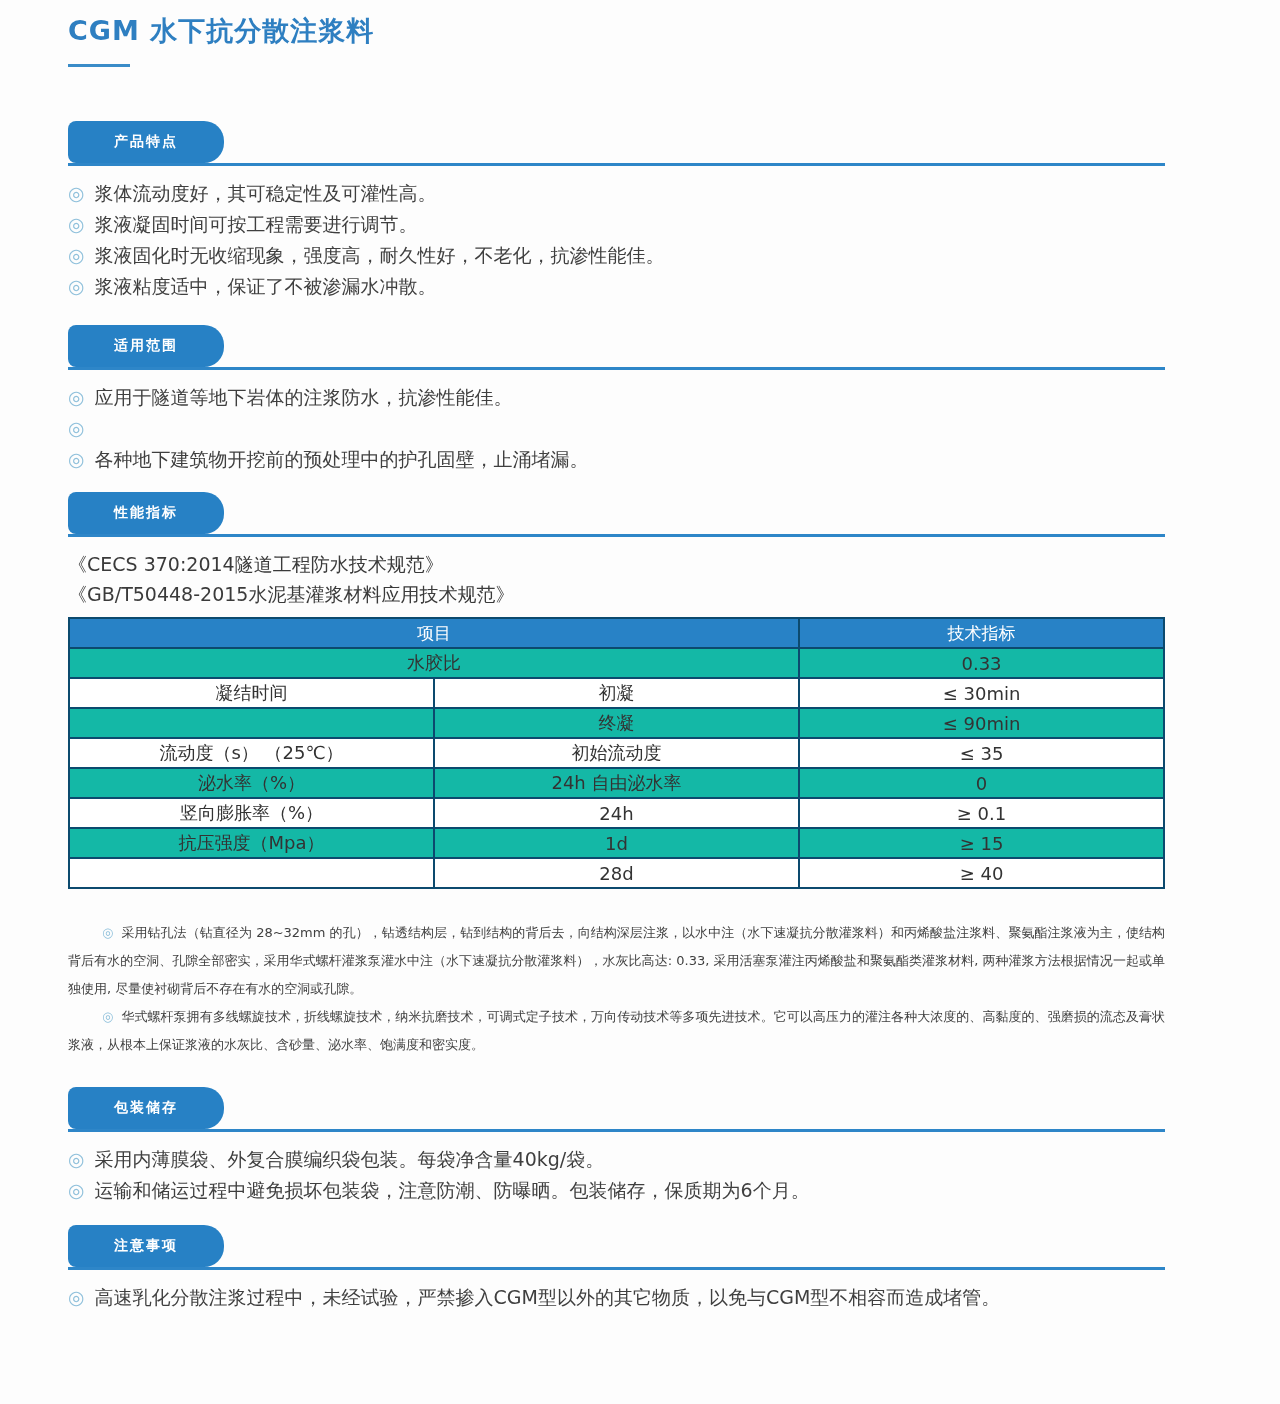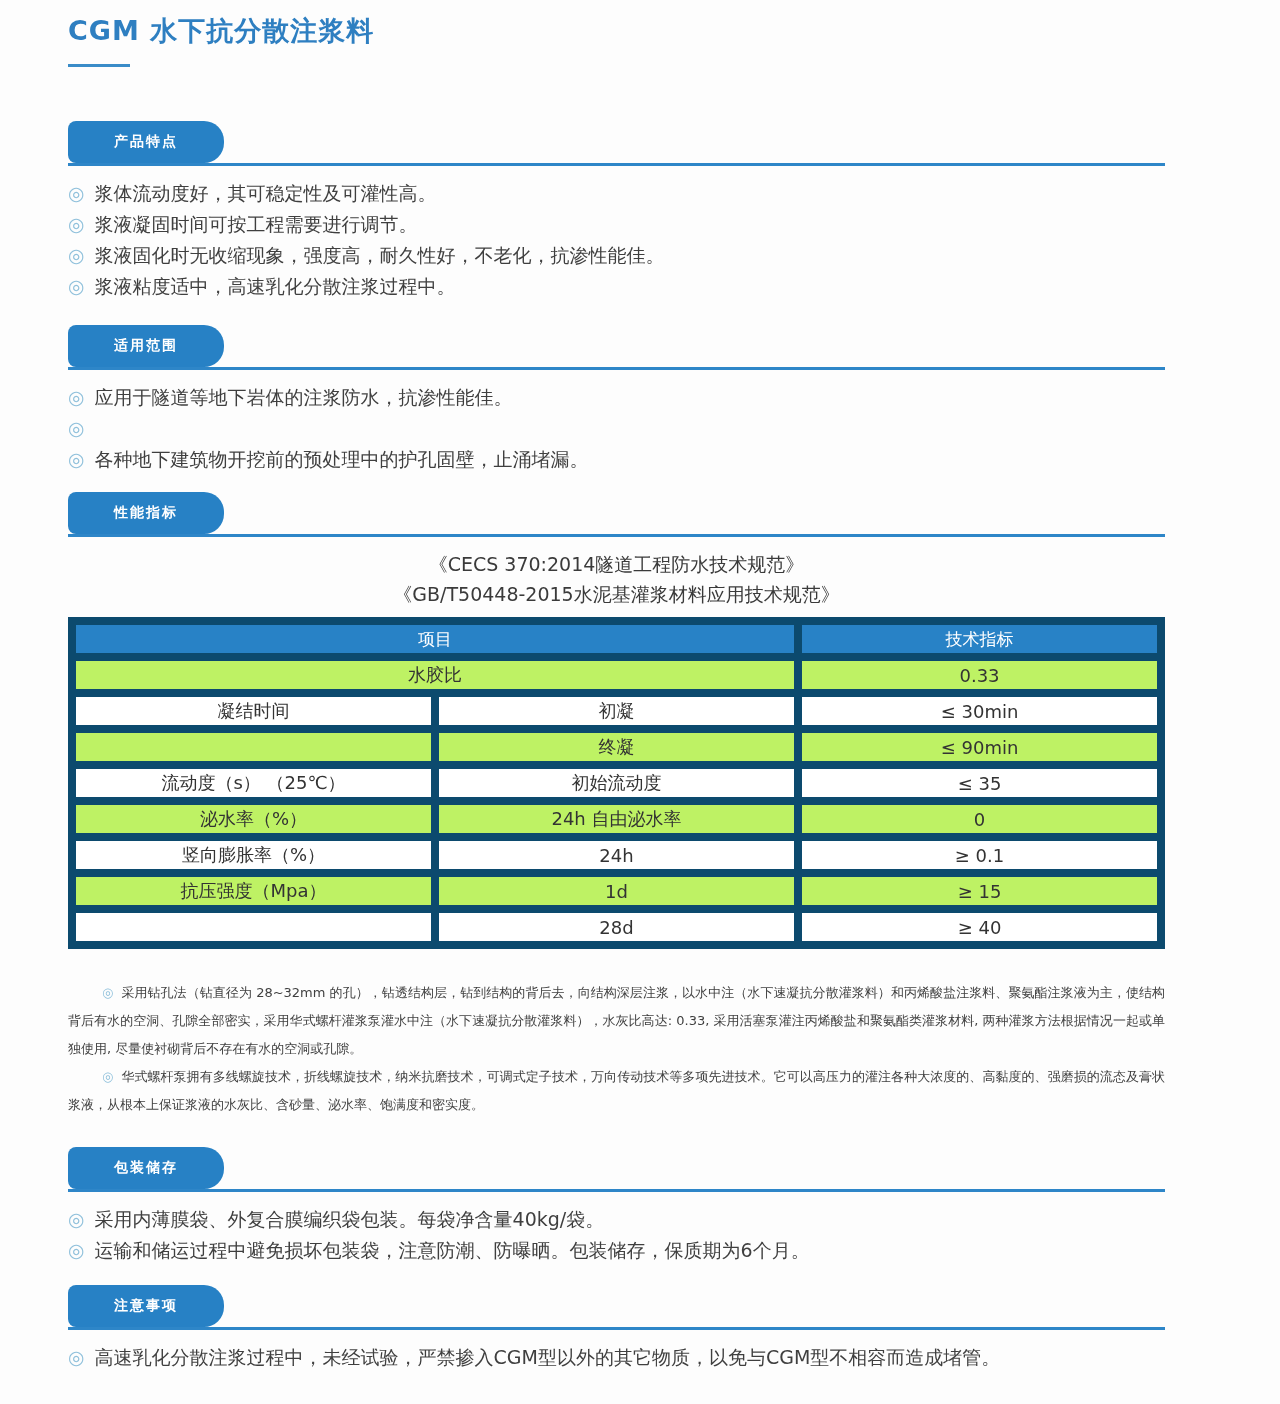--- a/index.html
+++ b/index.html
@@ -45,33 +45,33 @@
 
   
   .sec-features    { margin-top:54px; }
   .sec-scope       { margin-top:26px; }
   .sec-performance { margin-top:20px; }
   .sec-construct   { margin-top:30px; }
   .sec-packaging   { margin-top:28px; }
   .sec-precaution  { margin-top:22px; }
 
   
-  .standards { margin-top:12px; text-align:center; font-size:19px; line-height:30px; color:#3a3a3a; }
+  .standards { margin-top:12px; text-align:left; font-size:19px; line-height:30px; color:#3a3a3a; }
 
   
   table.perf {
     width:100%; margin-top:8px; border-collapse:collapse;
     font-size:18px; color:#333333; table-layout:fixed;
   }
   table.perf td {
-    border:8px solid #0c4a6e; text-align:center;
+    border:2px solid #0c4a6e; text-align:center;
     height:28px; padding:0 6px; background:#ffffff;
   }
   table.perf tr.thead td { background:#2882c6; color:#ffffff; font-size:17px; }
-  table.perf tr.alt td { background:#bef264; }
+  table.perf tr.alt td { background:#14b8a6; }
 
   
   .paras { margin-top:12px; }
   .paras p {
     margin:0; font-size:13px; line-height:28px; text-align:justify;
     text-indent:34px; color:#3f3f3f;
   }
   .paras .pblt { color:#8fc0db; margin-right:8px; }
 </style>
 </head>
@@ -97,21 +97,21 @@
         <li>
           <span class="blt">◎</span>
           <span>浆液凝固时间可按工程需要进行调节。</span>
         </li>
         <li>
           <span class="blt">◎</span>
           <span>浆液固化时无收缩现象，强度高，耐久性好，不老化，抗渗性能佳。</span>
         </li>
         <li>
           <span class="blt">◎</span>
-          <span>浆液粘度适中，高速乳化分散注浆过程中。</span>
+          <span>浆液粘度适中，保证了不被渗漏水冲散。</span>
         </li>
       </ul>
     </section>
 
     <section class="sec-scope">
       <div class="sec-head">
         <div class="badge">适用范围</div>
       </div>
       <ul class="blist">
         <li>

